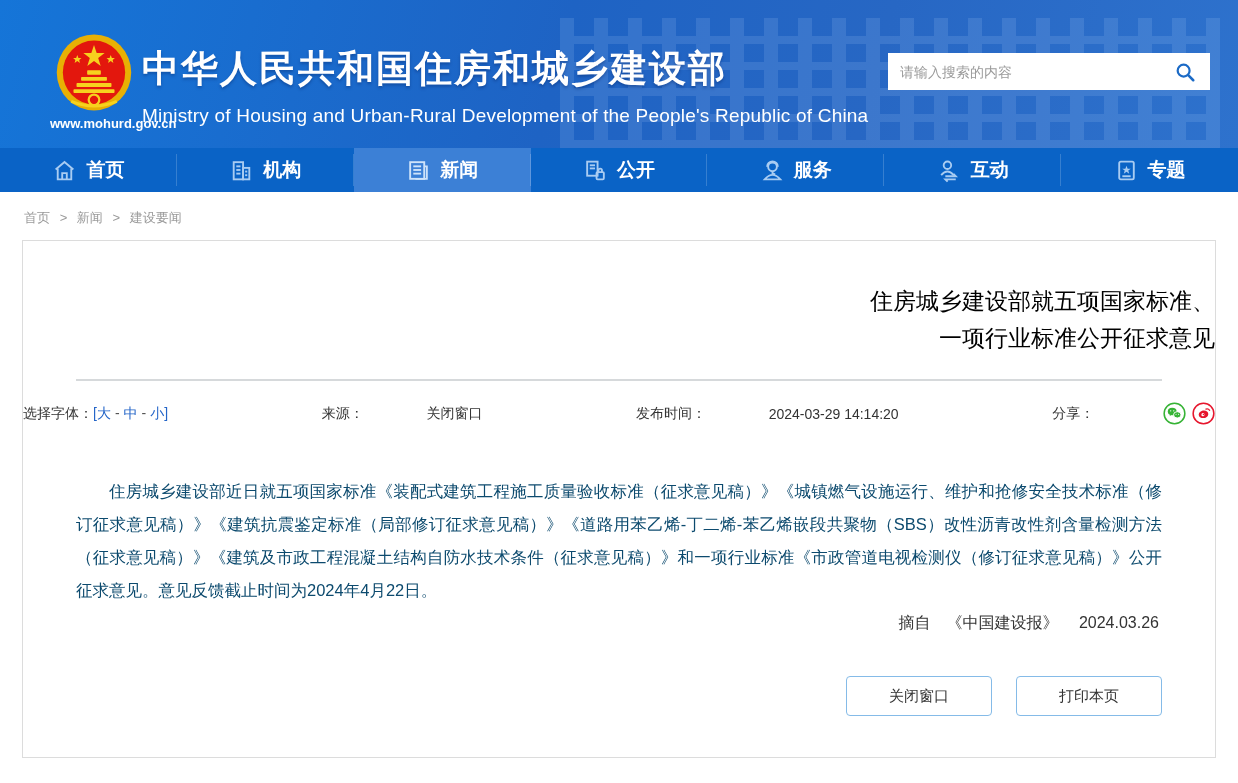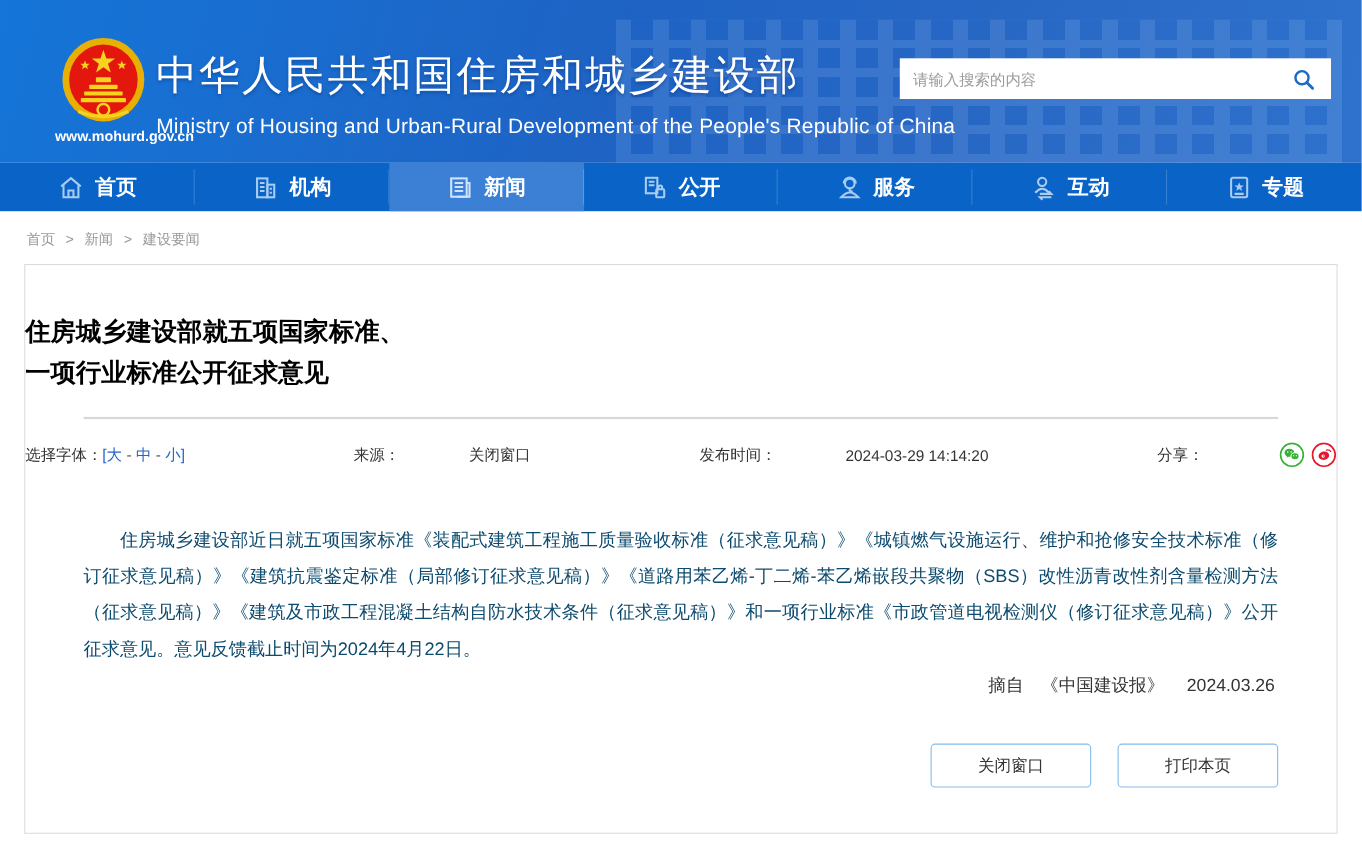--- a/index.html
+++ b/index.html
@@ -11,24 +11,24 @@
     background: linear-gradient(105deg, #1575d8 0%, #1e63c4 45%, #2767c4 70%, #2e72cd 100%); }
   .building-hint { position: absolute; left: 560px; top: 18px; width: 660px; height: 130px;
     opacity: .14; pointer-events: none;
     background:
       repeating-linear-gradient(90deg, #bcd9ff 0 14px, transparent 14px 34px),
       repeating-linear-gradient(0deg, #bcd9ff 0 8px, transparent 8px 26px); }
   .logo-wrap { position: absolute; left: 50px; top: 34px; width: 88px; text-align: center; }
   .emblem { width: 76px; height: 80px; display: block; margin: 0 auto; }
   .site-url { color: #fff; font-size: 13px; font-weight: bold; margin-top: 2px; white-space: nowrap; }
   .title-block { position: absolute; left: 142px; top: 44px; color: #fff; }
-  .site-title { font-size: 37px; font-weight: normal; letter-spacing: 2px;
+  .site-title { font-size: 37px; font-weight: bold; letter-spacing: 2px;
     text-shadow: 0 2px 3px rgba(0,30,90,.35); }
   .site-subtitle { font-size: 19px; margin-top: 11px; letter-spacing: .2px; }
-  .search-box { position: absolute; right: 28px; top: 53px; width: 392px; height: 37px;
+  .search-box { position: absolute; right: 28px; top: 53px; width: 322px; height: 37px;
     background: #fff; display: flex; align-items: center; padding: 16px 12px; }
   .search-box input { flex: 1; border: none; outline: none; font-size: 14px; color: #333;
     font-family: inherit; background: transparent; }
   .search-box input::placeholder { color: #9b9b9b; }
   .search-btn { width: 26px; height: 26px; border: none; background: transparent; cursor: pointer;
     display: flex; align-items: center; justify-content: center; }
 
   
   .nav { display: flex; height: 44px; background: #0a63c6; }
   .nav-item { flex: 1; display: flex; align-items: center; justify-content: center; gap: 9px;
@@ -38,21 +38,21 @@
   .nav-item.active { background: #3c80d6; }
   .nav-item svg { width: 25px; height: 25px; }
 
   
   .breadcrumb { padding: 17px 0 13px 24px; font-size: 13px; color: #999; }
   .breadcrumb .crumb { color: #999; cursor: pointer; }
   .breadcrumb .sep { margin: 0 6px; color: #999; }
 
   
   .content-box { margin: 0 22px; height: 518px; background: #fff; border: 1px solid #dcdcdc; }
-  .article-title { margin-top: 42px; text-align: left; font-size: 23px; font-weight: bold;
+  .article-title { margin-top: 42px; text-align: right; font-size: 23px; font-weight: normal;
     color: #000; line-height: 37px; }
   .divider { margin: 22px 53px 0; border-top: 2px solid #d6d9db; }
   .meta-row { margin-top: 21px; display: flex; justify-content: space-between; align-items: center;
     font-size: 14px; color: #333; }
   .meta-gap { width: 28px; }
   .blue { color: #2465c8; }
   .font-size-links .dash { color: #555; margin: 0 4px; }
   .font-opt { cursor: pointer; }
   .share-icons { display: flex; align-items: center; gap: 6px; margin-left: 6px; }
   .share-icons svg { width: 23px; height: 23px; cursor: pointer; }

